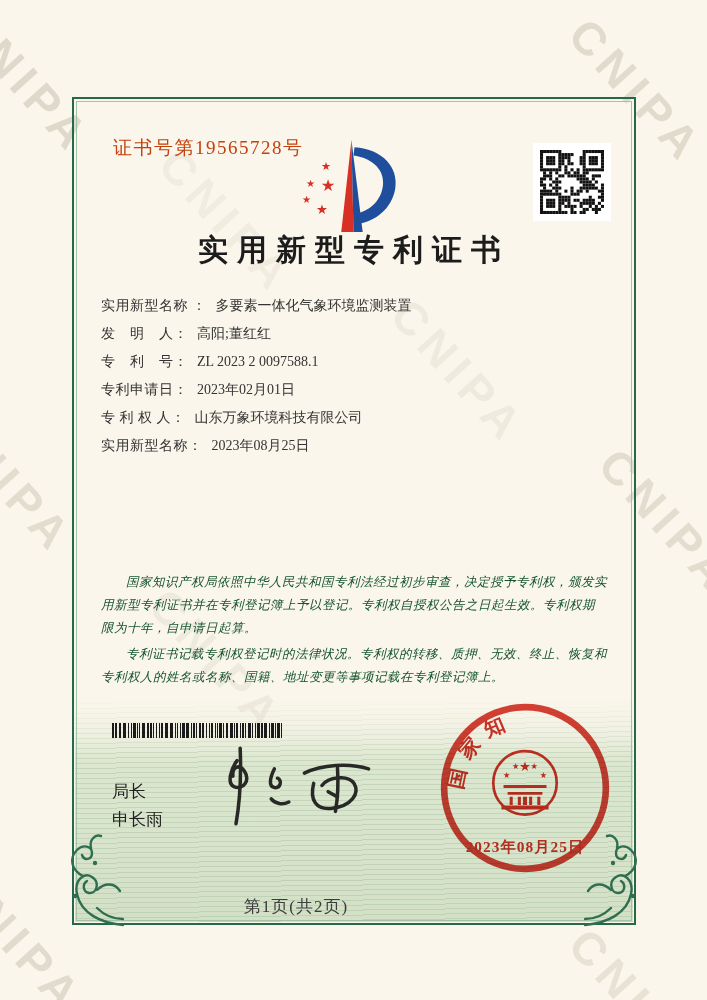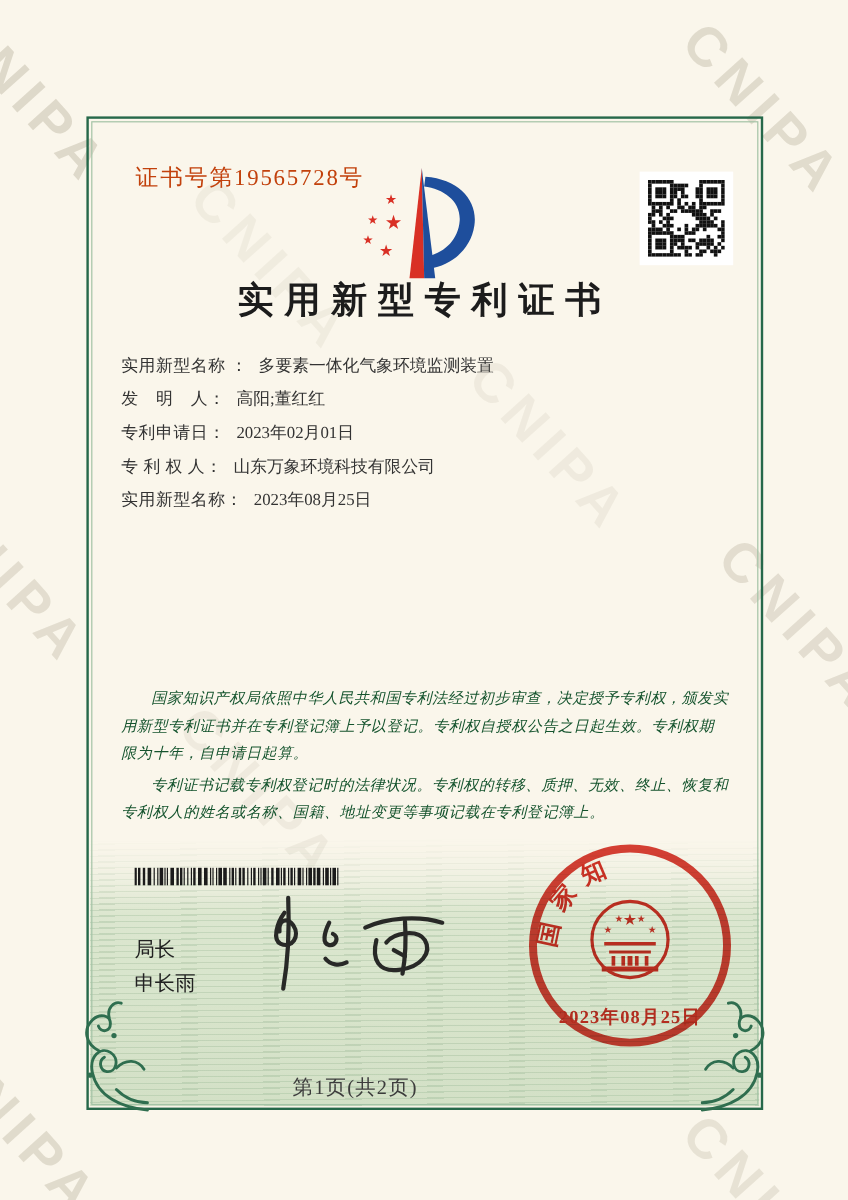--- a/index.html
+++ b/index.html
@@ -387,20 +387,24 @@
   <div class="fields">
     <div class="frow">
       <span class="flabel">实用新型名称 ：</span>
       <span class="fvalue">多要素一体化气象环境监测装置</span>
     </div>
     <div class="frow">
       <span class="flabel">发　明　人：</span>
       <span class="fvalue">高阳;董红红</span>
     </div>
     <div class="frow">
+      <span class="flabel">专　利　号：</span>
+      <span class="fvalue">ZL 2023 2 0097588.1</span>
+    </div>
+    <div class="frow">
       <span class="flabel">专利申请日：</span>
       <span class="fvalue">2023年02月01日</span>
     </div>
     <div class="frow">
       <span class="flabel">专 利 权 人：</span>
       <span class="fvalue">山东万象环境科技有限公司</span>
     </div>
     <div class="frow">
       <span class="flabel">实用新型名称：</span>
       <span class="fvalue">2023年08月25日</span>

